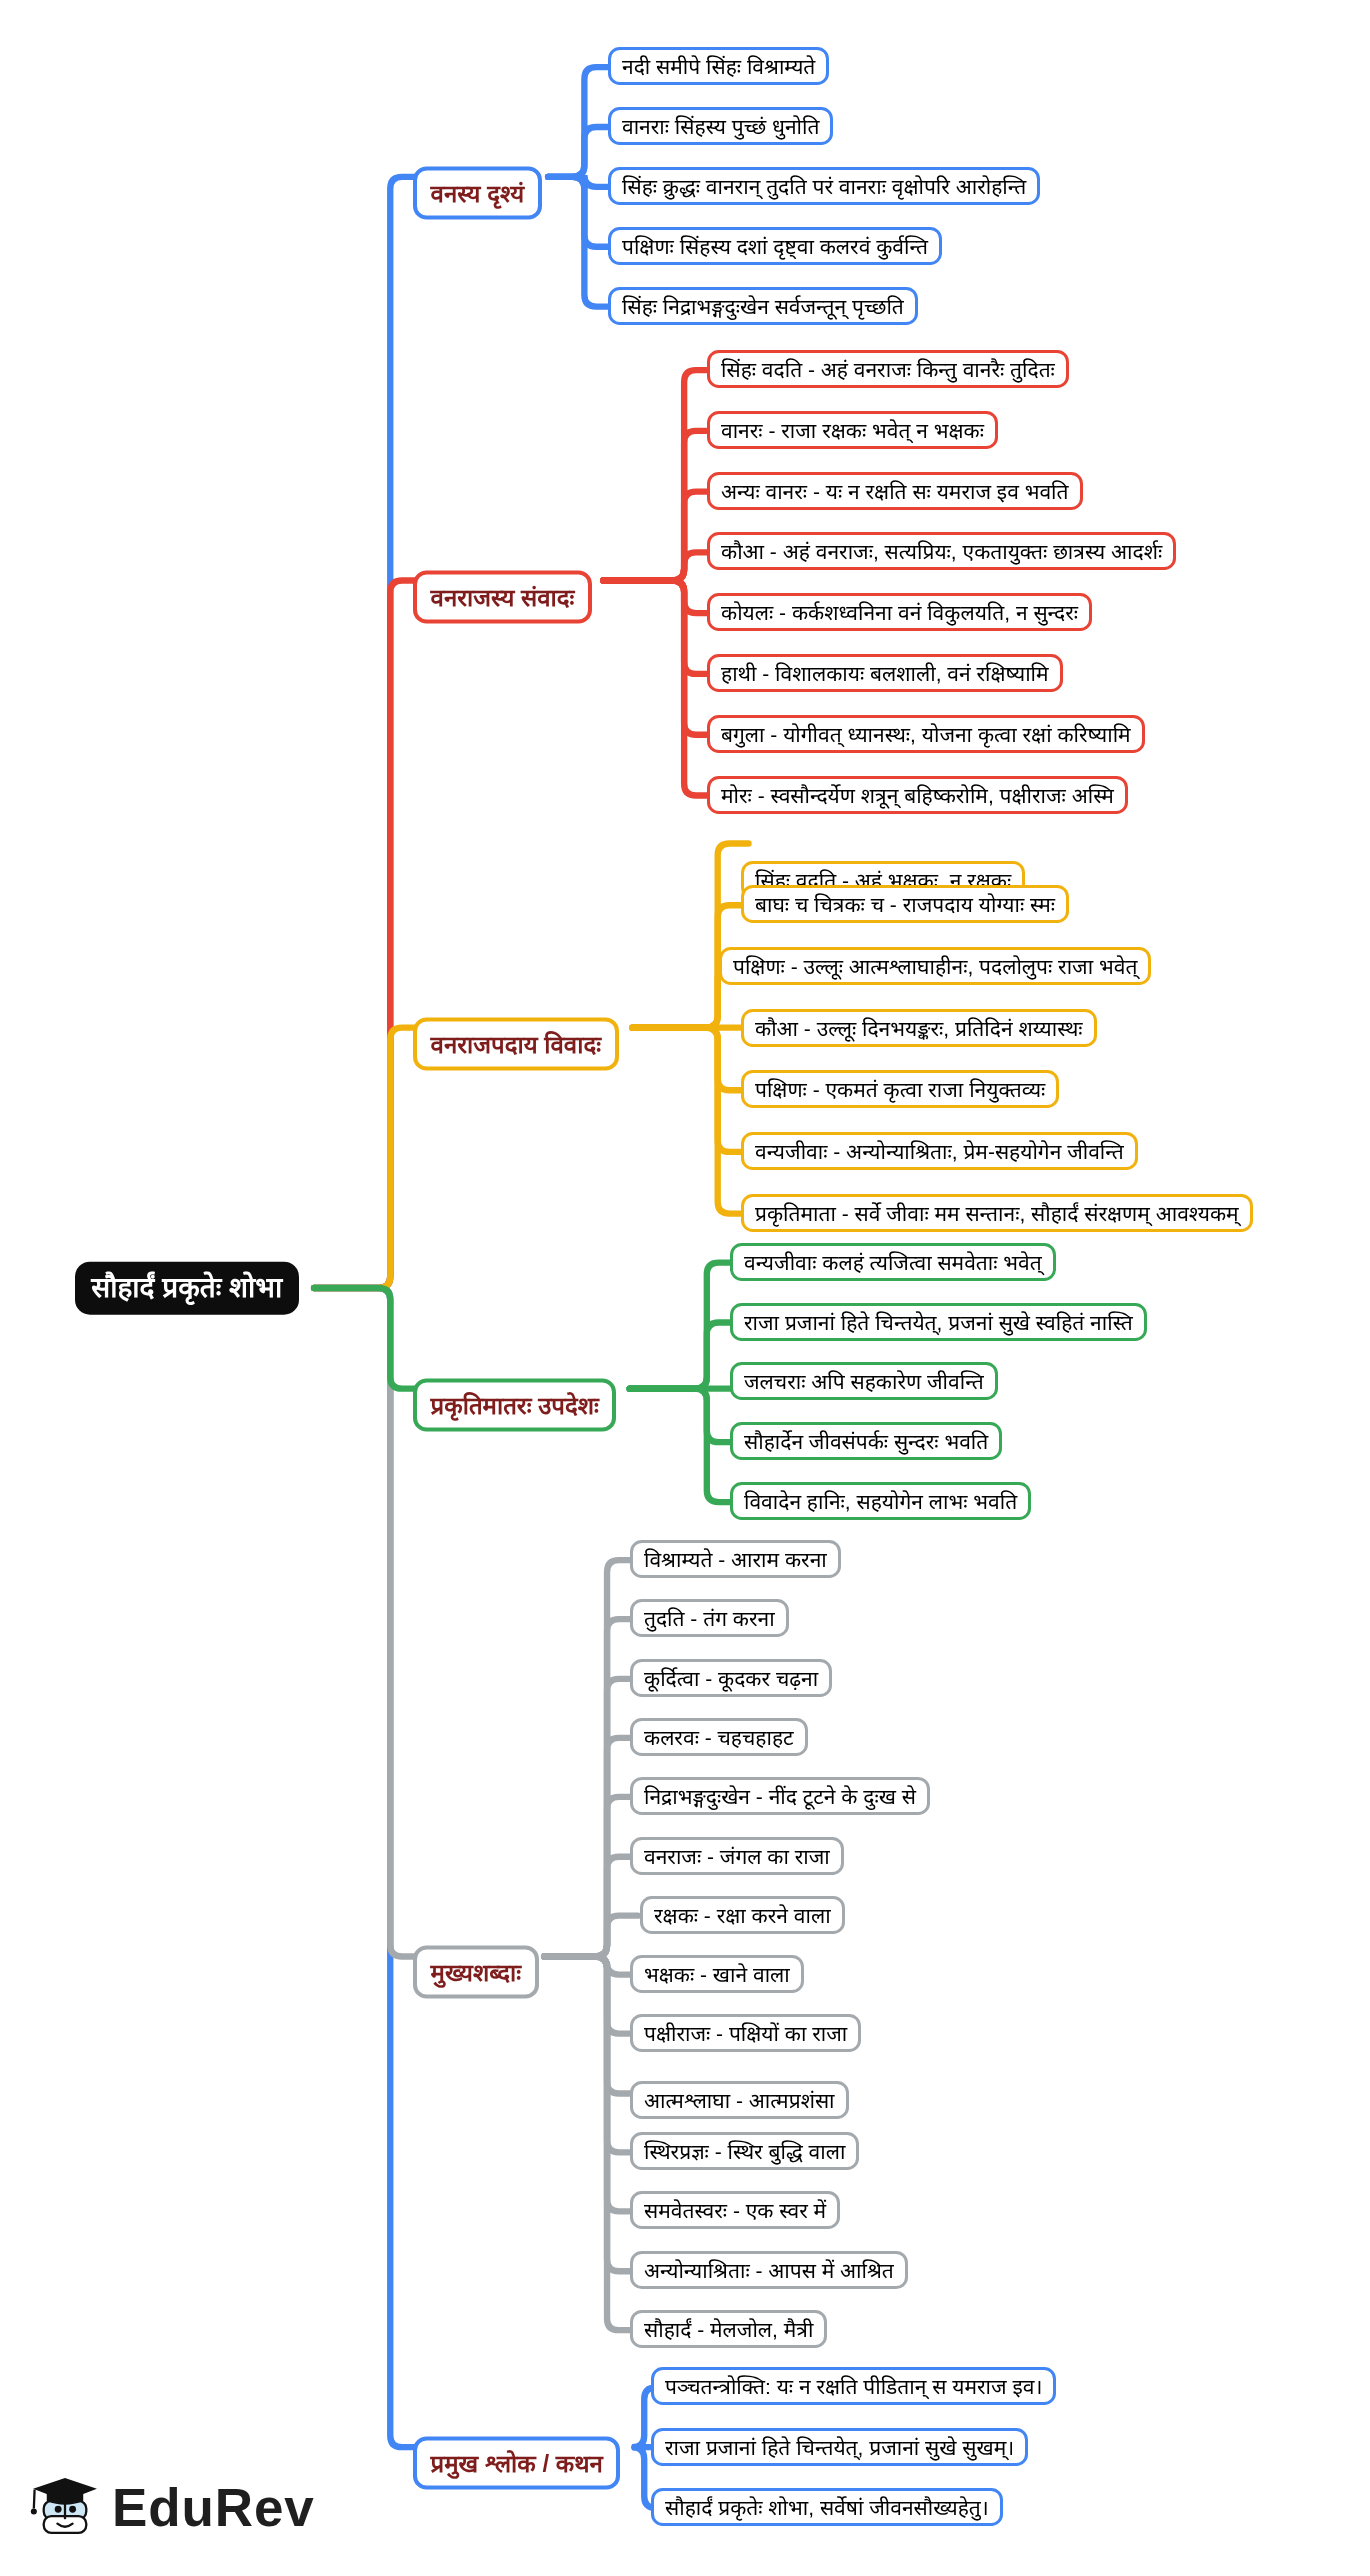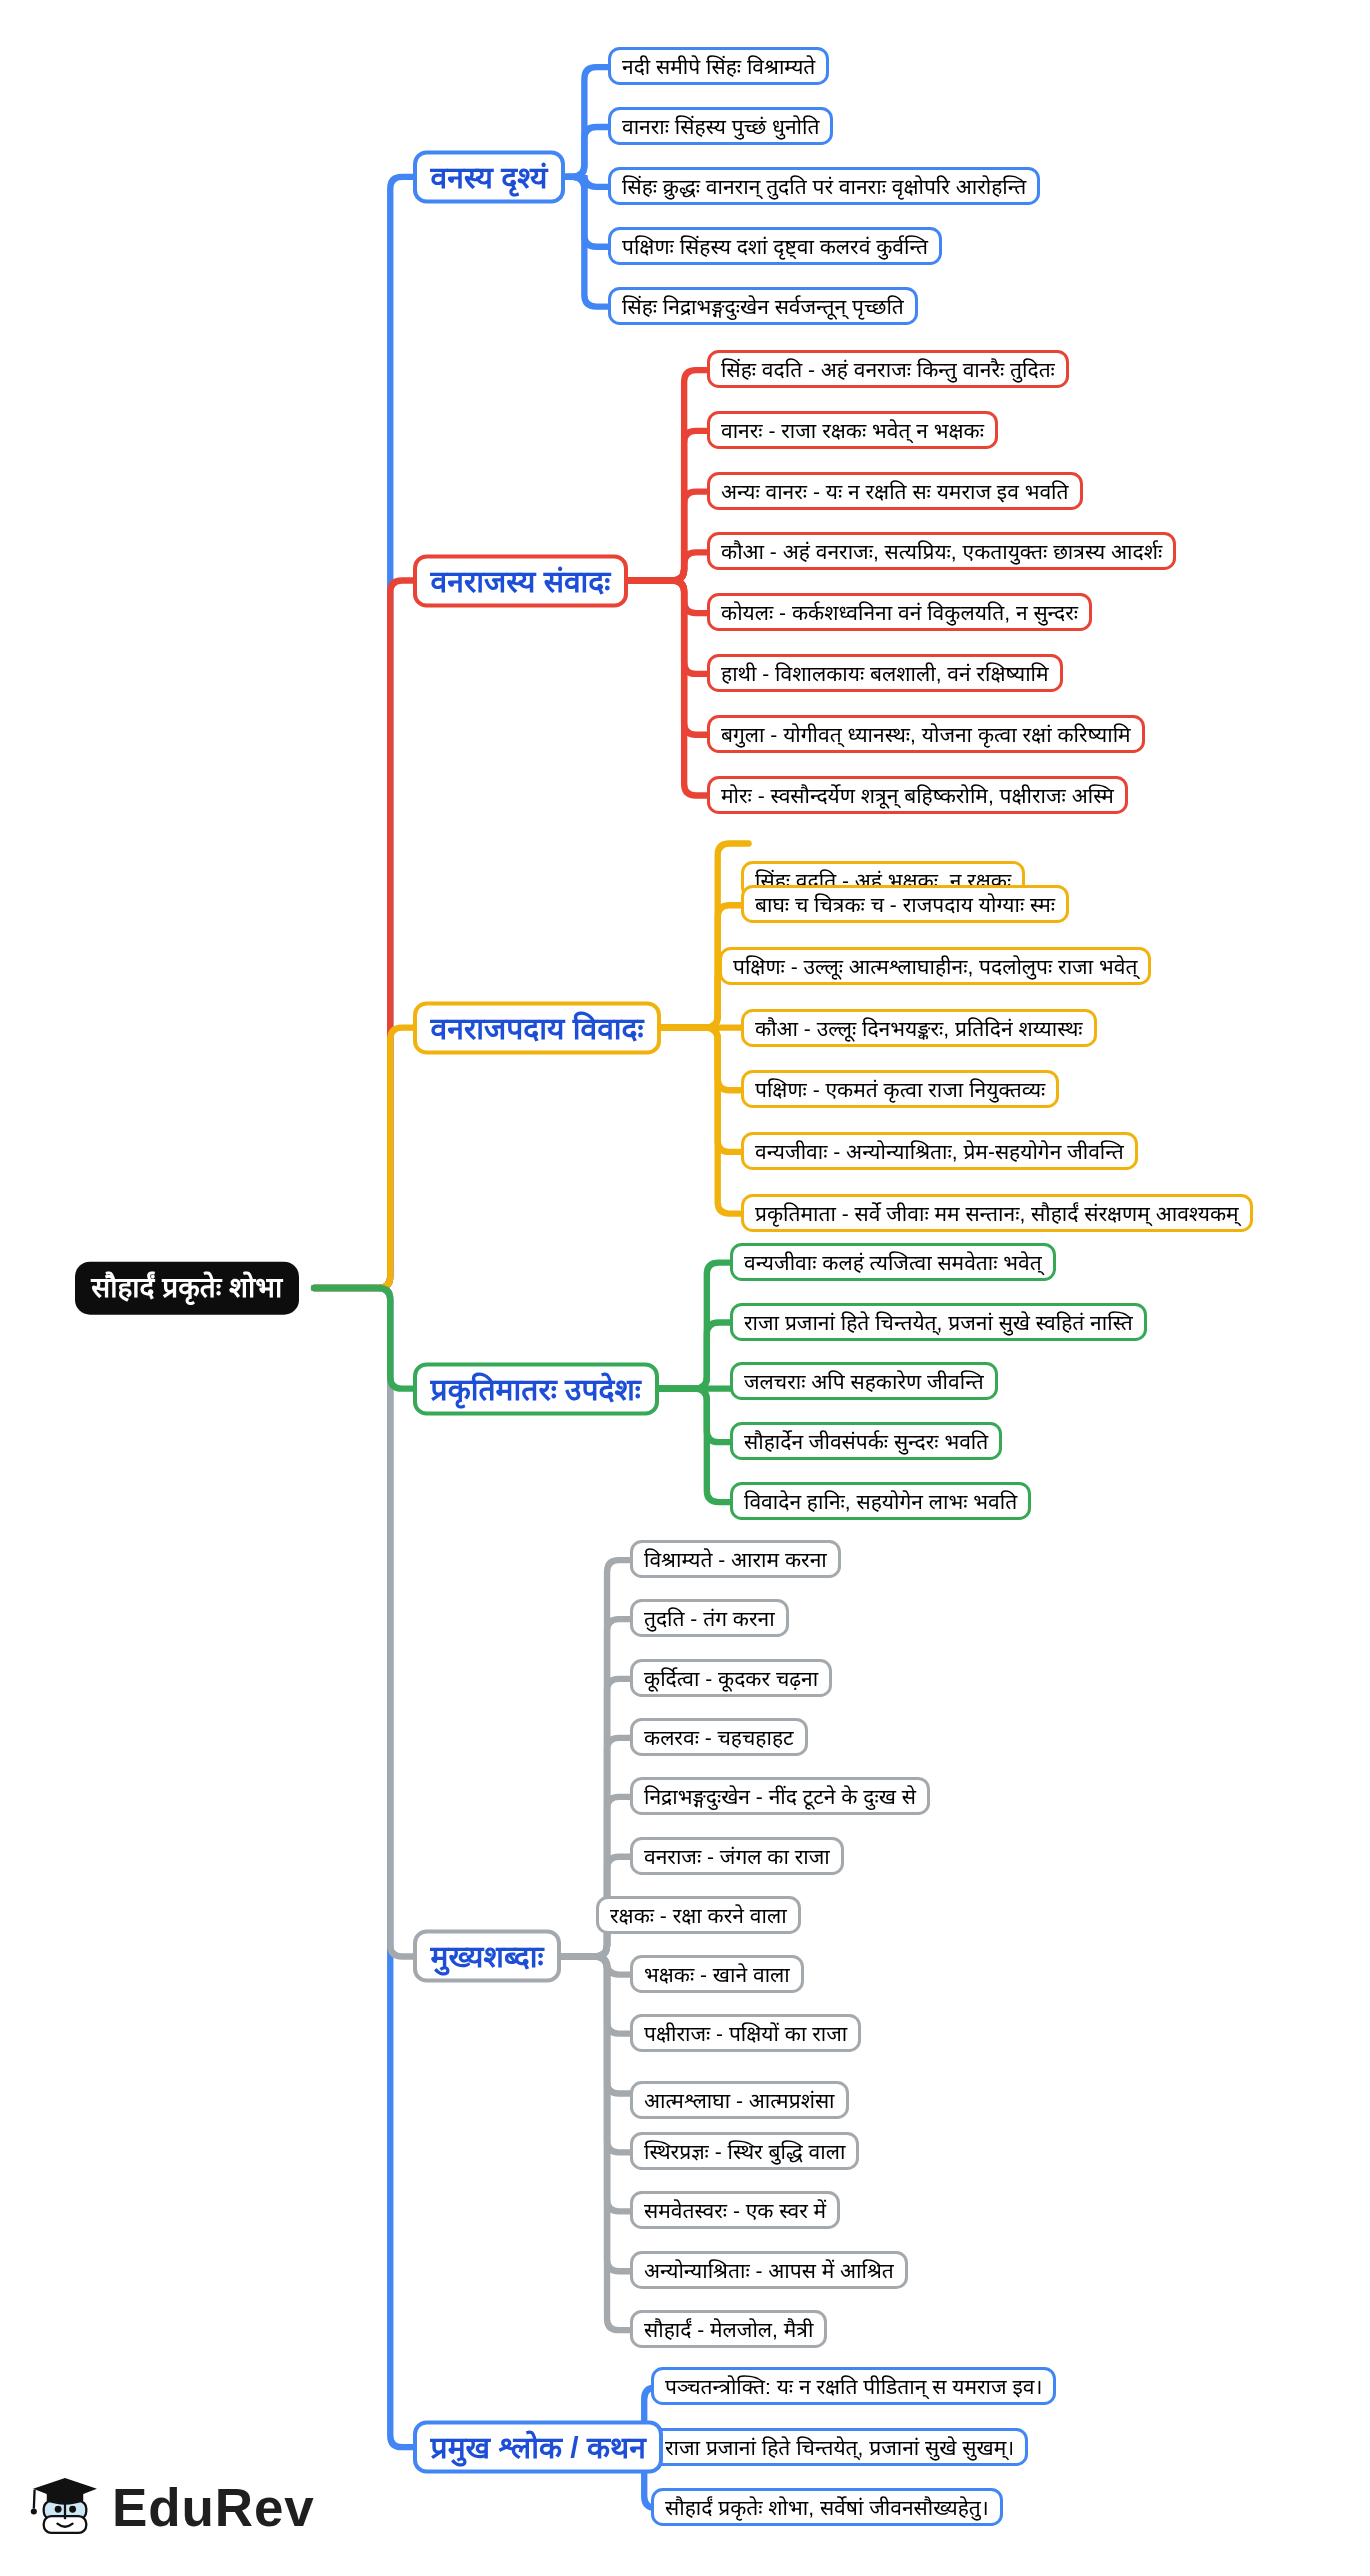--- a/index.html
+++ b/index.html
@@ -15,25 +15,26 @@
     position:absolute;z-index:3;
     left:75px;top:1288px;transform:translateY(-50%);
     background:#0d0d0d;color:#ffffff;
     font-size:28px;font-weight:bold;line-height:40px;
     padding:6.3px 16.3px;border-radius:15px;
     white-space:nowrap;
   }
   .branch-label{
     position:absolute;z-index:3;
     left:413px;transform:translateY(-50%);
-    background:#ffffff;color:#1d4ed8;
-    font-size:30px;font-weight:bold;line-height:36px;
+    background:#ffffff;color:#7f1d1d;
+    font-size:24px;font-weight:bold;line-height:36px;
     padding:4.5px 13.6px;border-radius:13.6px;
     border:4.5px solid #000;
     white-space:nowrap;
+    margin-top:16px;
   }
   .child-node{
     position:absolute;z-index:2;
     background:#ffffff;color:#000000;
     font-size:21px;font-weight:normal;line-height:27px;
     padding:2.7px 11px;border-radius:11.8px;
     border:3.6px solid #000;
     white-space:nowrap;
   }
   .logo{
@@ -133,21 +134,21 @@
       <div class="child-node" style="left: 730px; top: 1362px; border-color: rgb(55, 169, 86);">जलचराः अपि सहकारेण जीवन्ति</div>
       <div class="child-node" style="left: 730px; top: 1422px; border-color: rgb(55, 169, 86);">सौहार्देन जीवसंपर्कः सुन्दरः भवति</div>
       <div class="child-node" style="left: 730px; top: 1482px; border-color: rgb(55, 169, 86);">विवादेन हानिः, सहयोगेन लाभः भवति</div>
       <div class="branch-label" style="top: 1956px; border-color: rgb(164, 169, 173);">मुख्यशब्दाः</div>
       <div class="child-node" style="left: 630px; top: 1540px; border-color: rgb(164, 169, 173);">विश्राम्यते - आराम करना</div>
       <div class="child-node" style="left: 630px; top: 1599px; border-color: rgb(164, 169, 173);">तुदति - तंग करना</div>
       <div class="child-node" style="left: 630px; top: 1659px; border-color: rgb(164, 169, 173);">कूर्दित्वा - कूदकर चढ़ना</div>
       <div class="child-node" style="left: 630px; top: 1718px; border-color: rgb(164, 169, 173);">कलरवः - चहचहाहट</div>
       <div class="child-node" style="left: 630px; top: 1777px; border-color: rgb(164, 169, 173);">निद्राभङ्गदुःखेन - नींद टूटने के दुःख से</div>
       <div class="child-node" style="left: 630px; top: 1837px; border-color: rgb(164, 169, 173);">वनराजः - जंगल का राजा</div>
-      <div class="child-node" style="left: 596px; top: 1896px; border-color: rgb(164, 169, 173);">रक्षकः - रक्षा करने वाला</div>
+      <div class="child-node" style="left: 640px; top: 1896px; border-color: rgb(164, 169, 173);">रक्षकः - रक्षा करने वाला</div>
       <div class="child-node" style="left: 630px; top: 1955px; border-color: rgb(164, 169, 173);">भक्षकः - खाने वाला</div>
       <div class="child-node" style="left: 630px; top: 2014px; border-color: rgb(164, 169, 173);">पक्षीराजः - पक्षियों का राजा</div>
       <div class="child-node" style="left: 630px; top: 2073px; border-color: rgb(164, 169, 173); margin-top: 8px;">आत्मश्लाघा - आत्मप्रशंसा</div>
       <div class="child-node" style="left: 630px; top: 2132px; border-color: rgb(164, 169, 173);">स्थिरप्रज्ञः - स्थिर बुद्धि वाला</div>
       <div class="child-node" style="left: 630px; top: 2191px; border-color: rgb(164, 169, 173);">समवेतस्वरः - एक स्वर में</div>
       <div class="child-node" style="left: 630px; top: 2251px; border-color: rgb(164, 169, 173);">अन्योन्याश्रिताः - आपस में आश्रित</div>
       <div class="child-node" style="left: 630px; top: 2310px; border-color: rgb(164, 169, 173);">सौहार्दं - मेलजोल, मैत्री</div>
       <div class="branch-label" style="top: 2447px; border-color: rgb(66, 133, 244);">प्रमुख श्लोक / कथन</div>
       <div class="child-node" style="left: 651px; top: 2367px; border-color: rgb(66, 133, 244);">पञ्चतन्त्रोक्ति: यः न रक्षति पीडितान् स यमराज इव।</div>
       <div class="child-node" style="left: 651px; top: 2428px; border-color: rgb(66, 133, 244);">राजा प्रजानां हिते चिन्तयेत्, प्रजानां सुखे सुखम्।</div>

